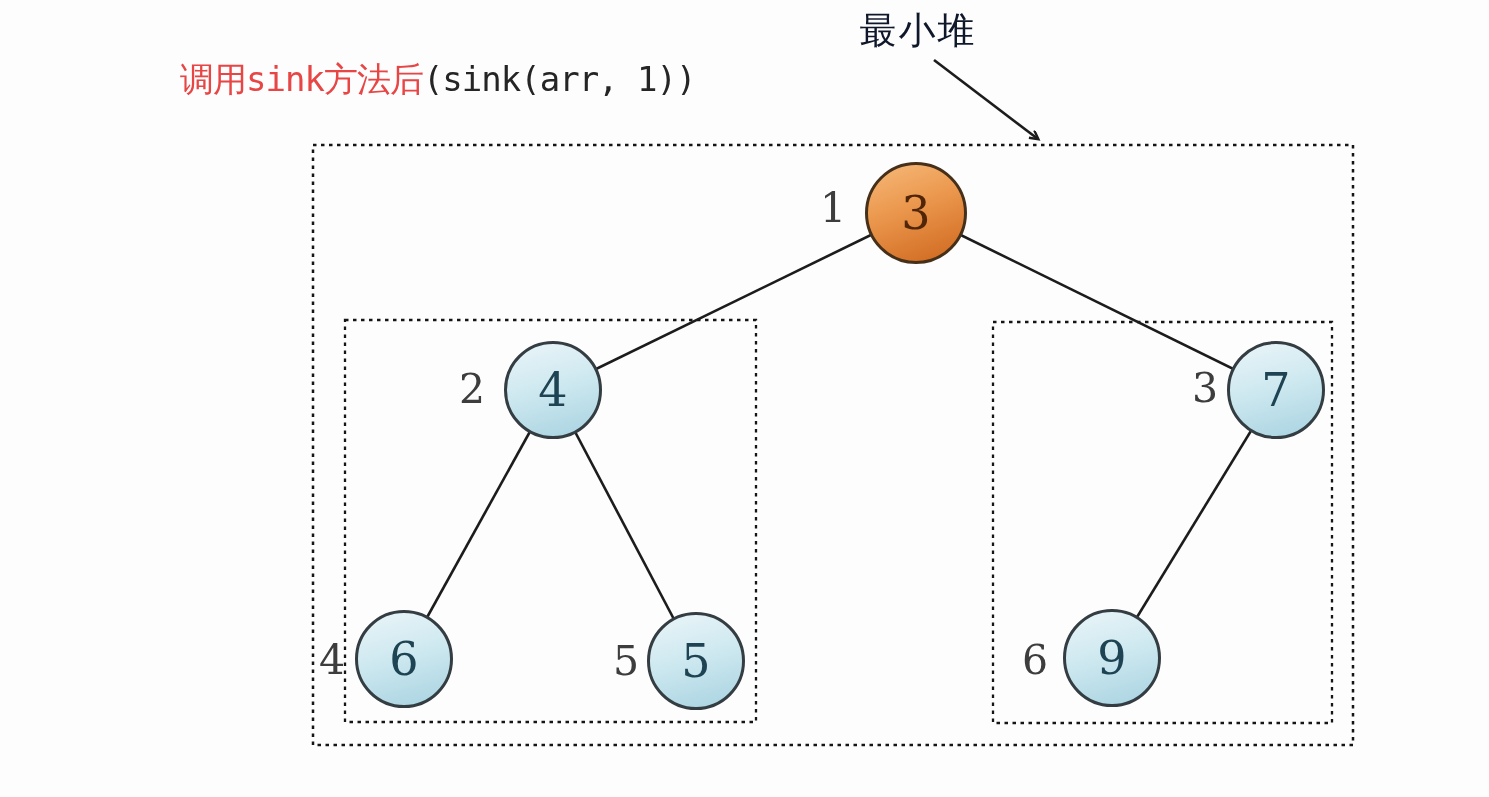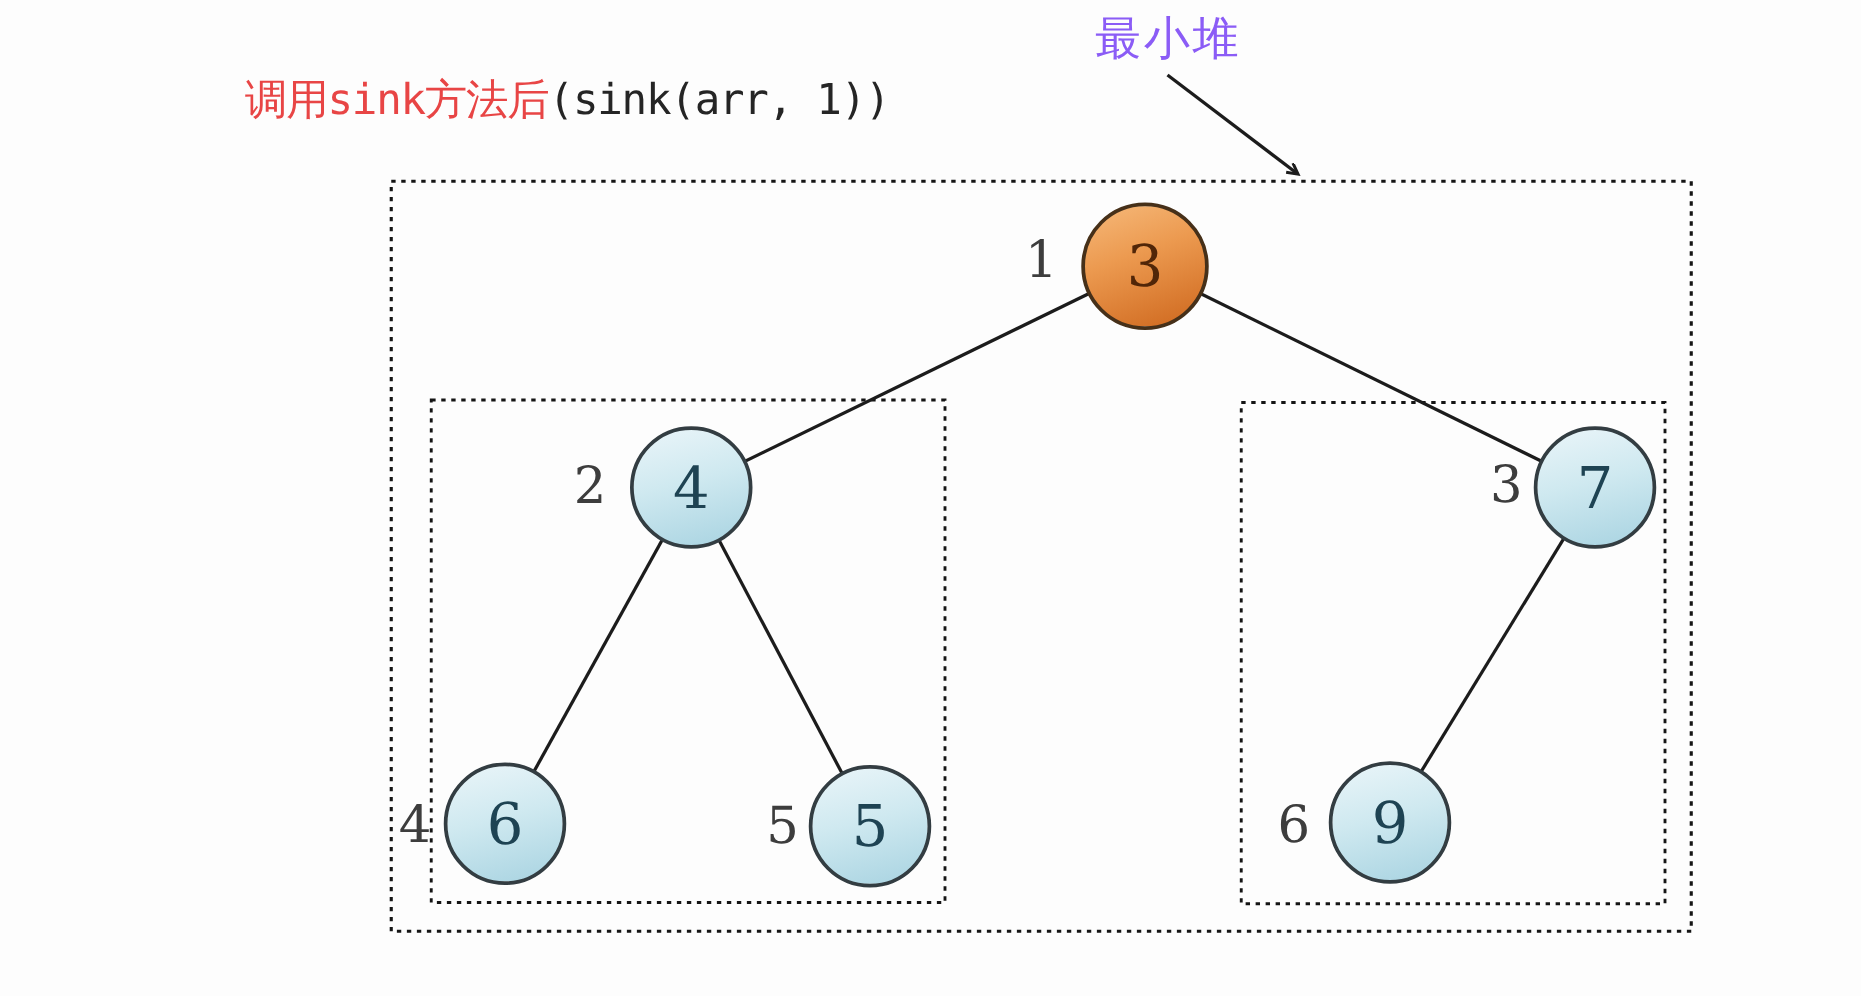--- a/index.html
+++ b/index.html
@@ -11,37 +11,37 @@
     font-family: "DejaVu Serif", "Liberation Serif", serif;
     overflow: hidden;
   }
   #diagram-svg {
     position: absolute;
     left: 0; top: 0;
     width: 1489px; height: 797px;
   }
   .title {
     position: absolute;
-    left: 196px;
+    left: 180px;
     top: 57px;
     font-family: "DejaVu Sans Mono", "Liberation Mono", monospace;
     font-size: 34px;
     letter-spacing: -1px;
     white-space: nowrap;
   }
   .title .red-part { color: #e84545; }
   .title .code-part { color: #252525; }
   .heap-label {
     position: absolute;
     left: 843px;
     top: 6px;
     width: 150px;
-    text-align: right;
+    text-align: center;
     font-size: 37px;
-    color: #8b5cf6;
+    color: #0f172a;
     letter-spacing: 2px;
     font-family: "DejaVu Sans", "Liberation Sans", sans-serif;
   }
   .node {
     position: absolute;
     box-sizing: border-box;
     border-radius: 50%;
     display: flex;
     align-items: center;
     justify-content: center;

